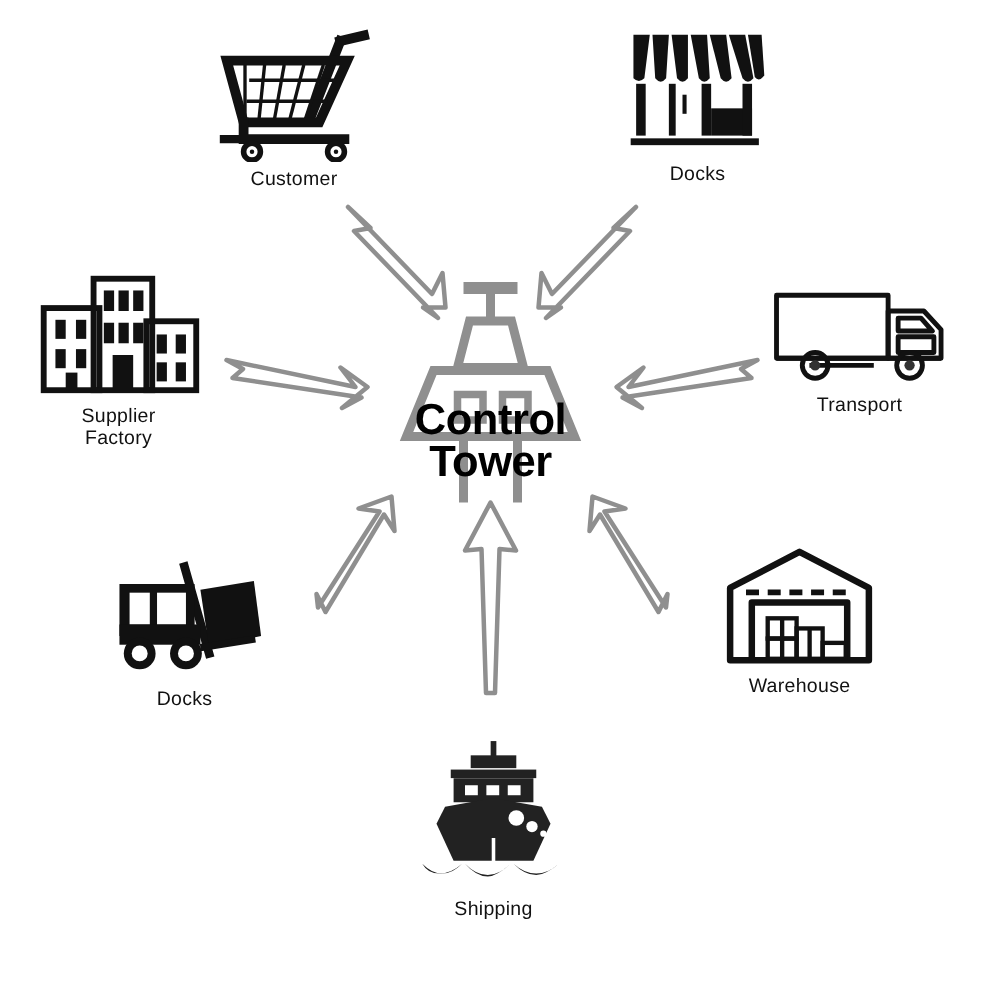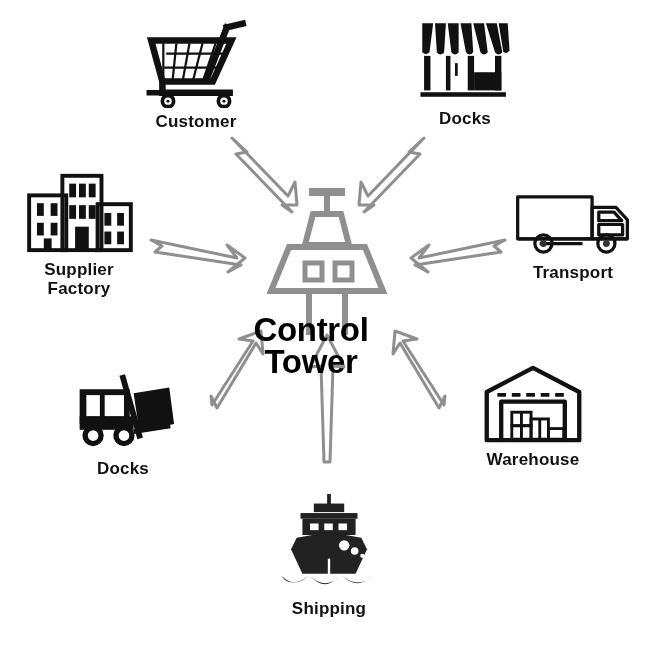--- a/index.html
+++ b/index.html
@@ -22,61 +22,60 @@
     align-items: center;
     justify-content: flex-start;
   }
   .node-icon {
     display: block;
     line-height: 0;
   }
   .node-label {
     margin-top: 4px;
     font-family: "Liberation Sans", sans-serif;
-    font-weight: bold;
-    font-size: 17px;
+    font-weight: normal;
+    font-size: 13px;
     color: #111111;
     text-align: center;
     line-height: 1.12;
     letter-spacing: 0.2px;
     white-space: pre-line;
   }
 
   
   #node-customer        { left: 126px; top: 14px;  width: 140px; }
   #node-store           { left: 400px; top: 14px;  width: 130px; }
-  #node-supplier        { left: 8px;   top: 168px; width: 142px; }
+  #node-supplier        { left: 8px;   top: 178px; width: 142px; }
   #node-transport       { left: 500px; top: 190px; width: 146px; }
   #node-docks           { left: 58px;  top: 368px; width: 130px; }
   #node-warehouse       { left: 462px; top: 363px; width: 142px; }
   #node-shipping        { left: 262px; top: 490px; width: 134px; }
 
   
   #hub {
     position: absolute;
     left: 247px;
     top: 183px;
     width: 160px;
     height: 155px;
   }
   #hub-label {
     position: absolute;
-    left: 231px;
+    left: 247px;
     top: 266px;
     width: 160px;
     text-align: center;
     font-family: "Liberation Sans", sans-serif;
     font-weight: bold;
-    font-size: 33px;
+    font-size: 29px;
     line-height: 0.97;
     color: #000000;
     letter-spacing: -0.3px;
     white-space: pre-line;
     z-index: 5;
-    margin-top: 48px;
   }
 
   
   #arrows {
     position: absolute;
     left: 0;
     top: 0;
     width: 655px;
     height: 665px;
     pointer-events: none;

